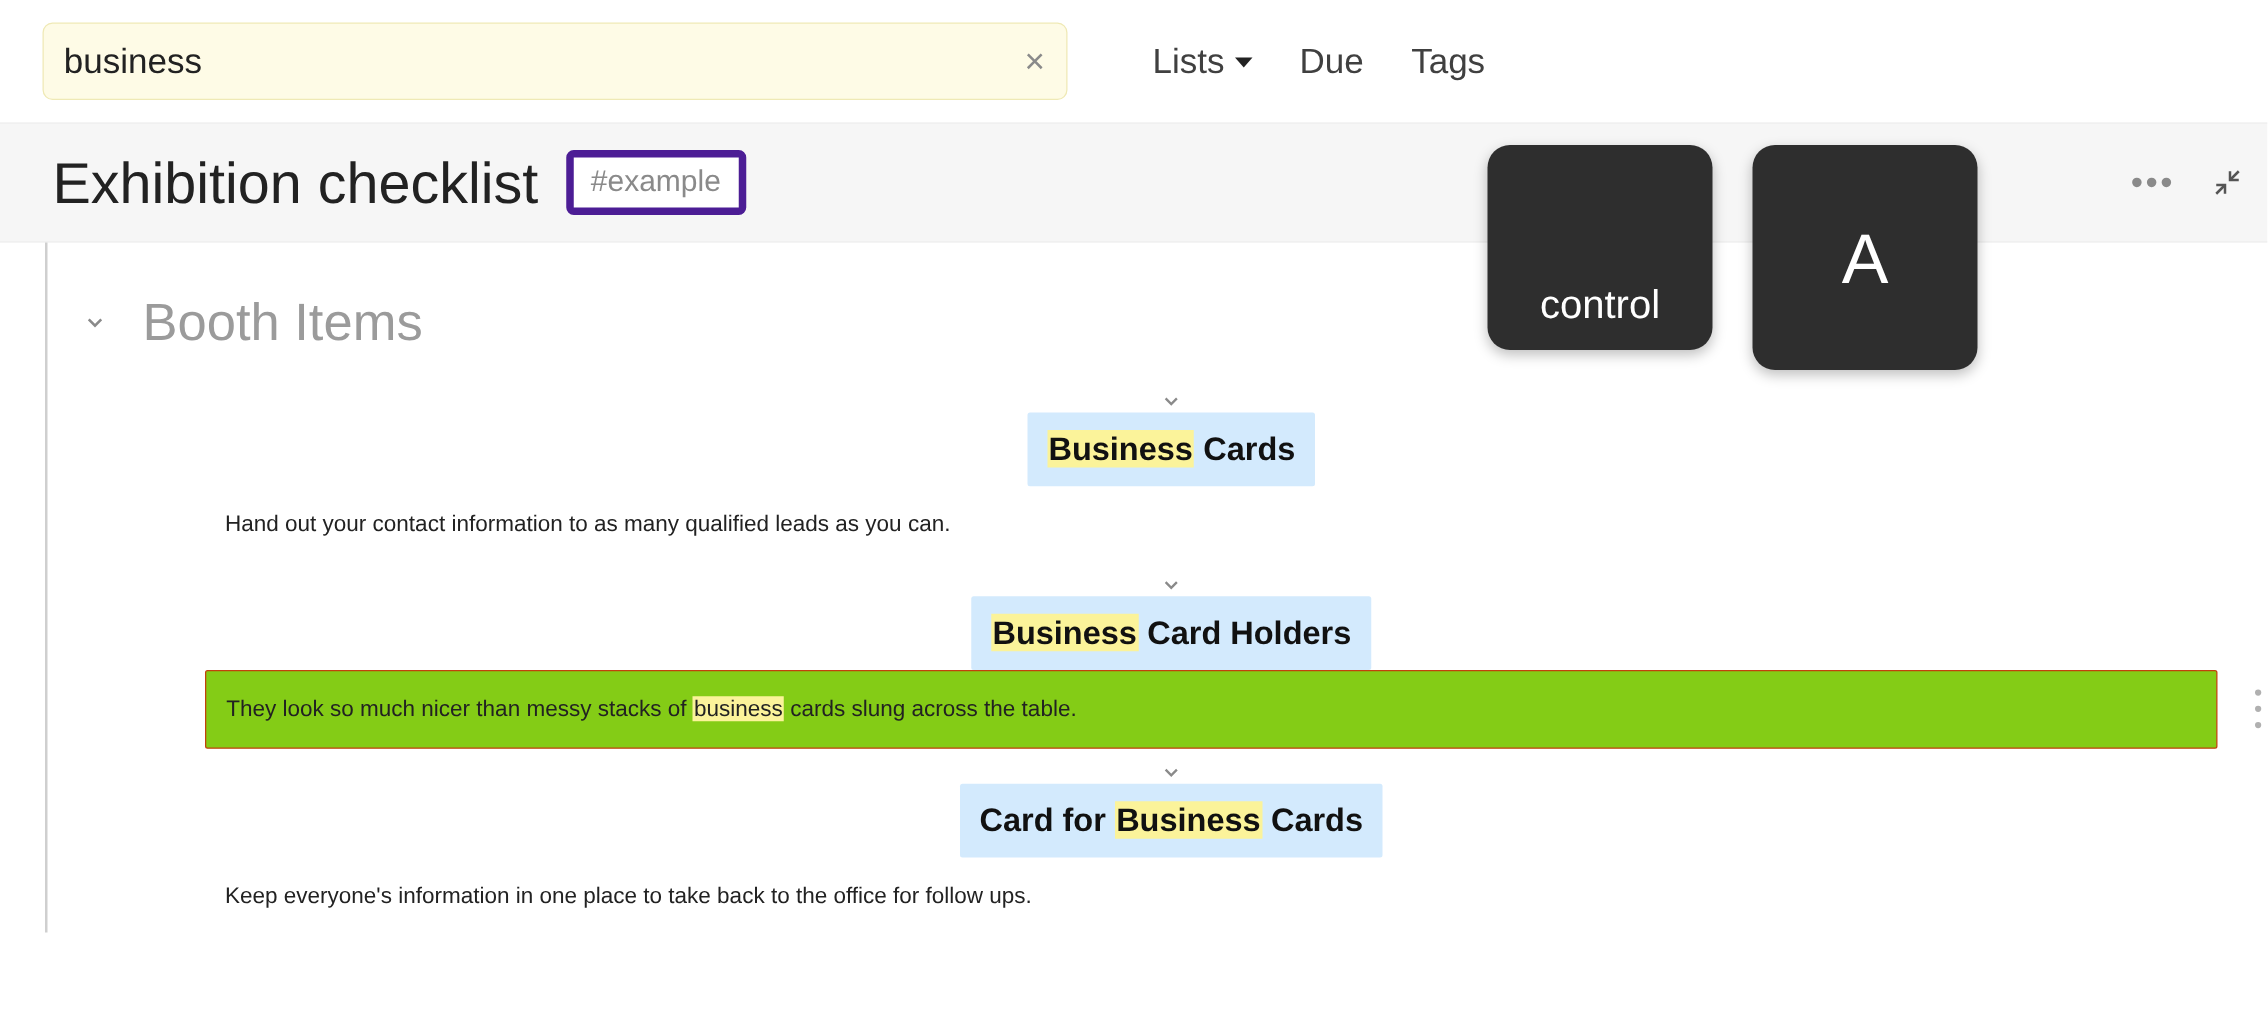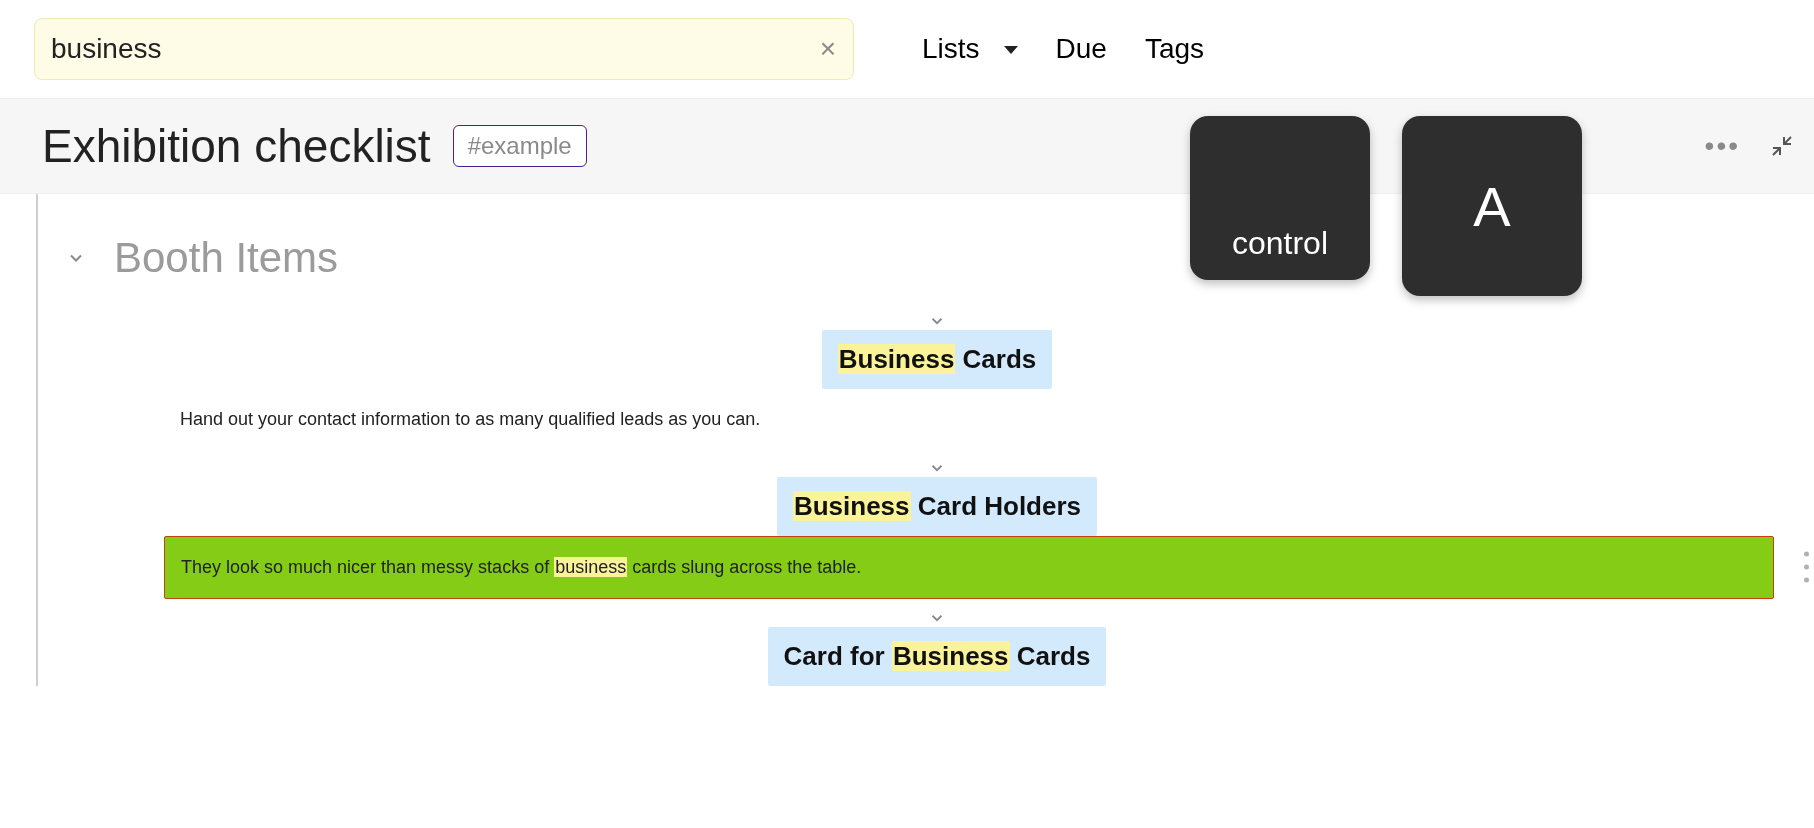--- a/index.html
+++ b/index.html
@@ -44,25 +44,25 @@
     padding: 4px;
   }
   .filters {
     display: flex;
     align-items: center;
     gap: 38px;
     margin-left: 40px;
   }
   .filter-item {
     font-size: 28px;
-    color: #000000;
-    cursor: pointer;
-    display: flex;
-    align-items: center;
-    gap: 24px;
+    color: #404040;
+    cursor: pointer;
+    display: flex;
+    align-items: center;
+    gap: 8px;
   }
   .caret-down {
     width: 0; height: 0;
     border-left: 7px solid transparent;
     border-right: 7px solid transparent;
     border-top: 8px solid #222;
     margin-top: 2px;
   }
   .header-bar {
     background: #f6f6f6;
@@ -73,21 +73,21 @@
     align-items: center;
     position: relative;
   }
   .page-title {
     font-size: 46px;
     font-weight: 400;
     color: #222;
   }
   .tag-badge {
     margin-left: 22px;
-    border: 1px solid #4c1d95;
+    border: 6px solid #4c1d95;
     border-radius: 6px;
     padding: 6px 14px;
     color: #8a8a8a;
     font-size: 24px;
     background: #fff;
   }
   .header-actions {
     position: absolute;
     right: 20px;
     top: 50%;
@@ -320,17 +320,18 @@
 
       <div class="item">
         <div class="item-row">
           <span class="item-chevron">
             <svg width="18" height="18" viewBox="0 0 24 24" fill="none" stroke-width="2.5">
                 <polyline points="6 9 12 15 18 9"></polyline>
               </svg>
           </span>
           <div class="item-title-bar"><span>Card for </span><span class="hl">Business</span><span> Cards</span></div>
         </div>
+        <div class="item-note"><span>Keep everyone's information in one place to take back to the office for follow ups.</span></div>
       </div>
 
     </div>
   </div>
 </div>
 
 </body></html>

